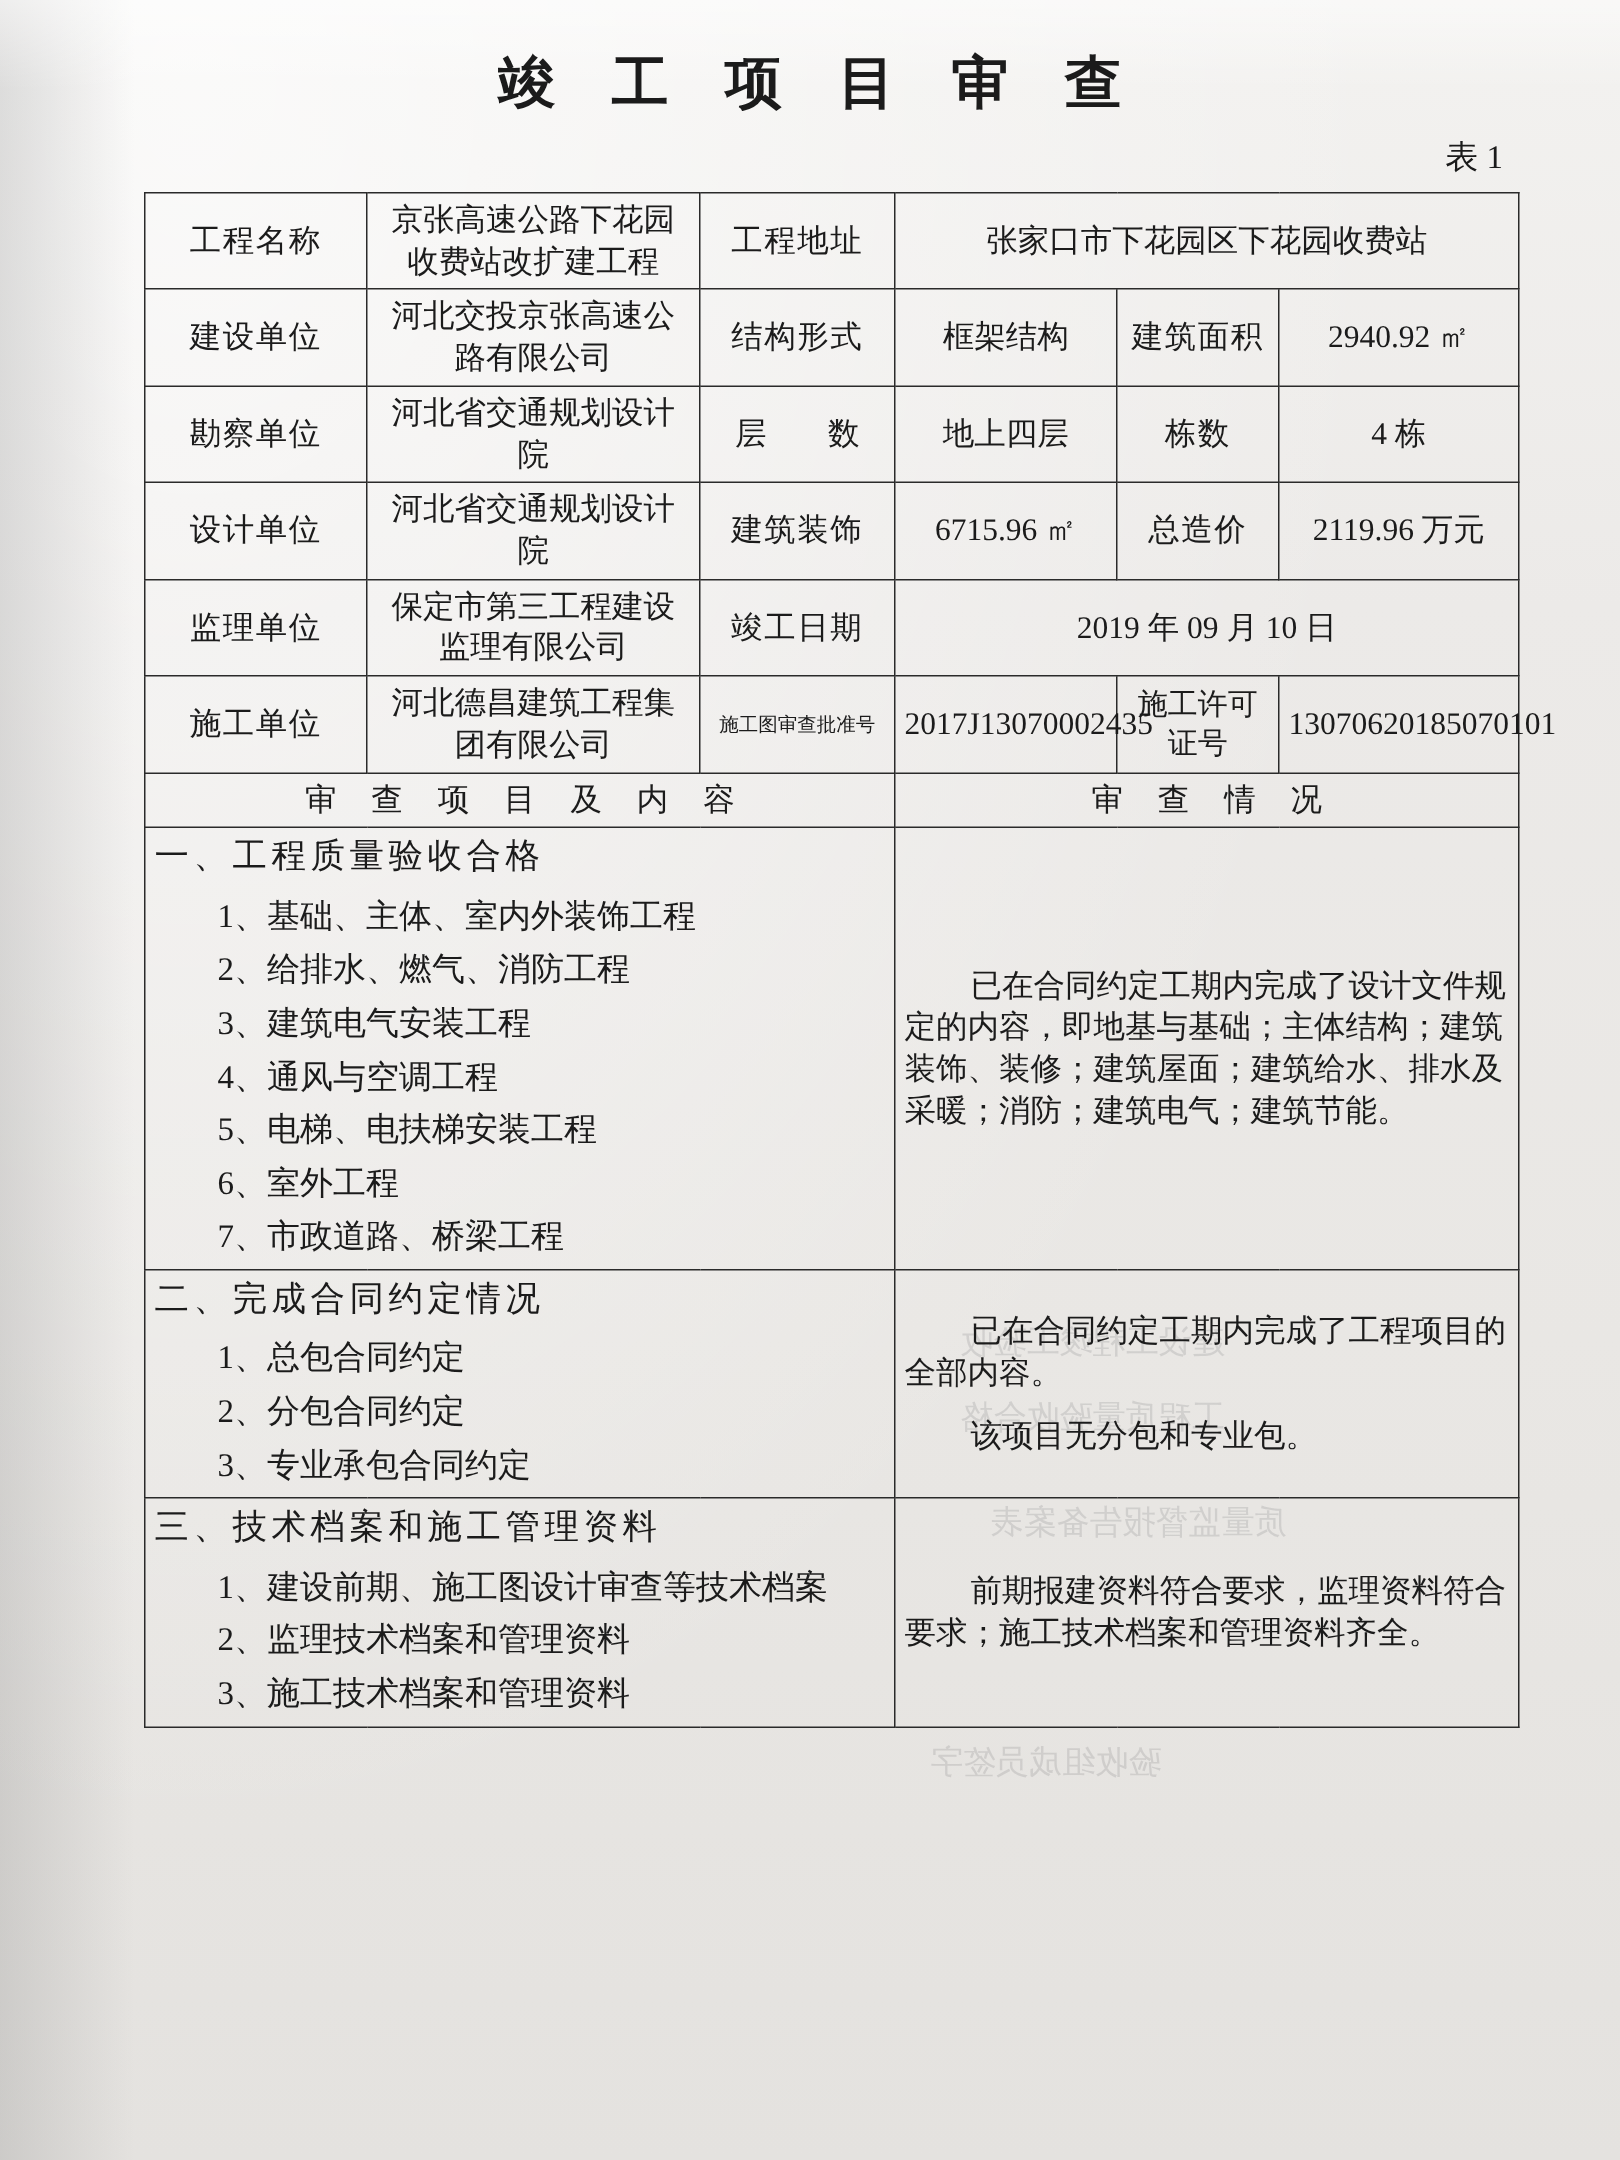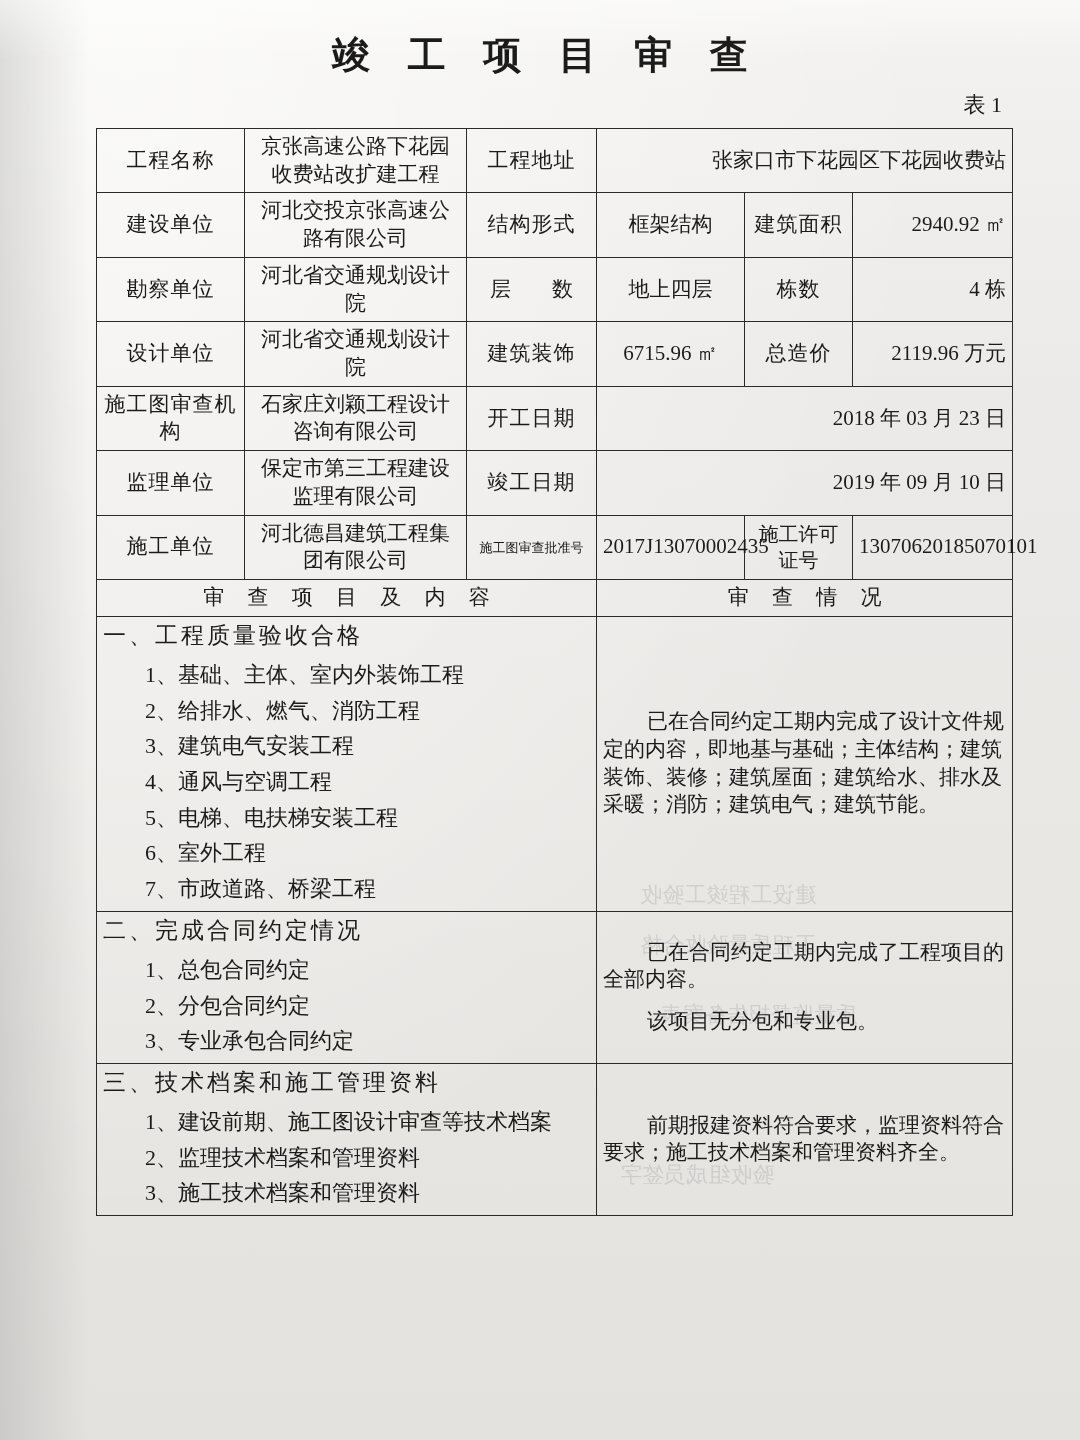--- a/index.html
+++ b/index.html
@@ -83,21 +83,21 @@
     font-size: 22px;
     letter-spacing: 1px;
   }
   .lbl-sp {
     text-align: center;
     font-size: 22px;
     letter-spacing: 10px;
     text-indent: 10px;
   }
   .val-c {
-    text-align: right;
+    text-align: center;
     font-size: 20px;
   }
   .val-small {
     text-align: center;
     font-size: 19px;
   }
   .val-l {
     text-align: left;
     font-size: 20px;
     padding-left: 10px;
@@ -193,26 +193,20 @@
 
   <tr>
     <td class="lbl">设计单位</td>
     <td class="val-small">河北省交通规划设计院</td>
     <td class="lbl">建筑装饰</td>
     <td class="val-small">6715.96 ㎡</td>
     <td class="lbl">总造价</td>
     <td class="val-c">2119.96 万元</td>
   </tr>
 
-  <tr>
-    <td class="lbl">施工图审查机构</td>
-    <td class="val-small">石家庄刘颖工程设计咨询有限公司</td>
-    <td class="lbl">开工日期</td>
-    <td class="val-c" colspan="3">2018 年 03 月 23 日</td>
-  </tr>
 
   <tr>
     <td class="lbl">监理单位</td>
     <td class="val-small">保定市第三工程建设监理有限公司</td>
     <td class="lbl">竣工日期</td>
     <td class="val-c" colspan="3">2019 年 09 月 10 日</td>
   </tr>
 
   <tr>
     <td class="lbl">施工单位</td>

